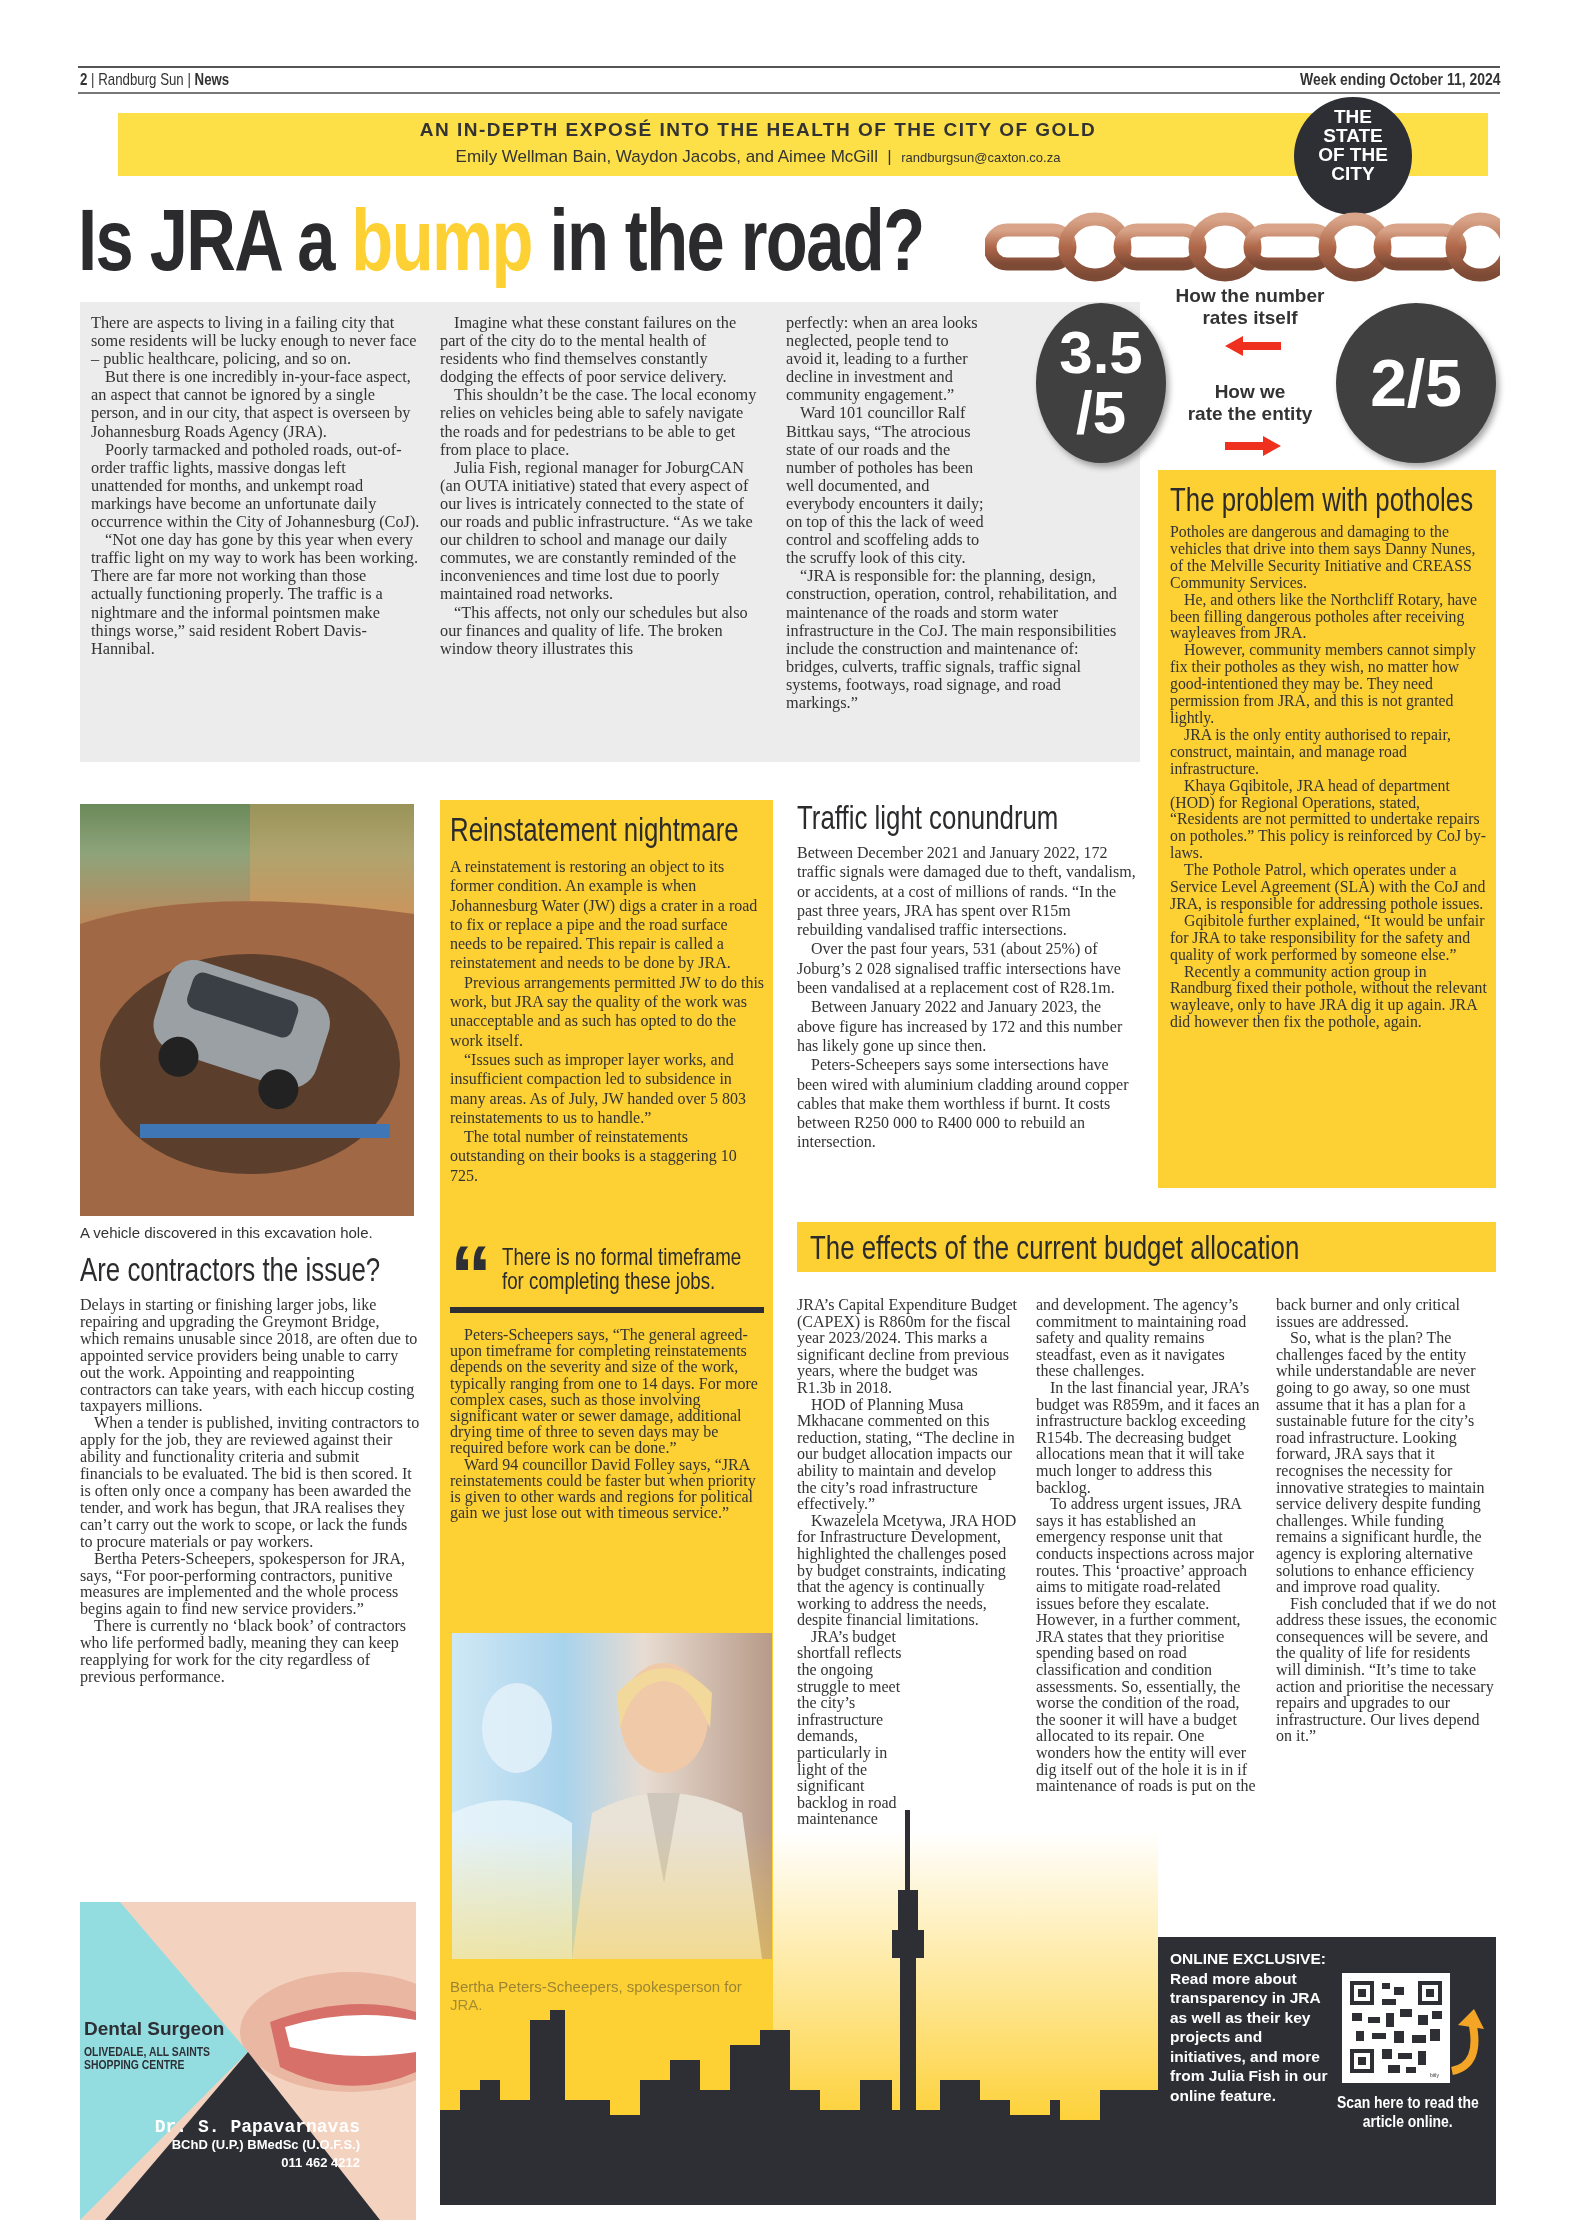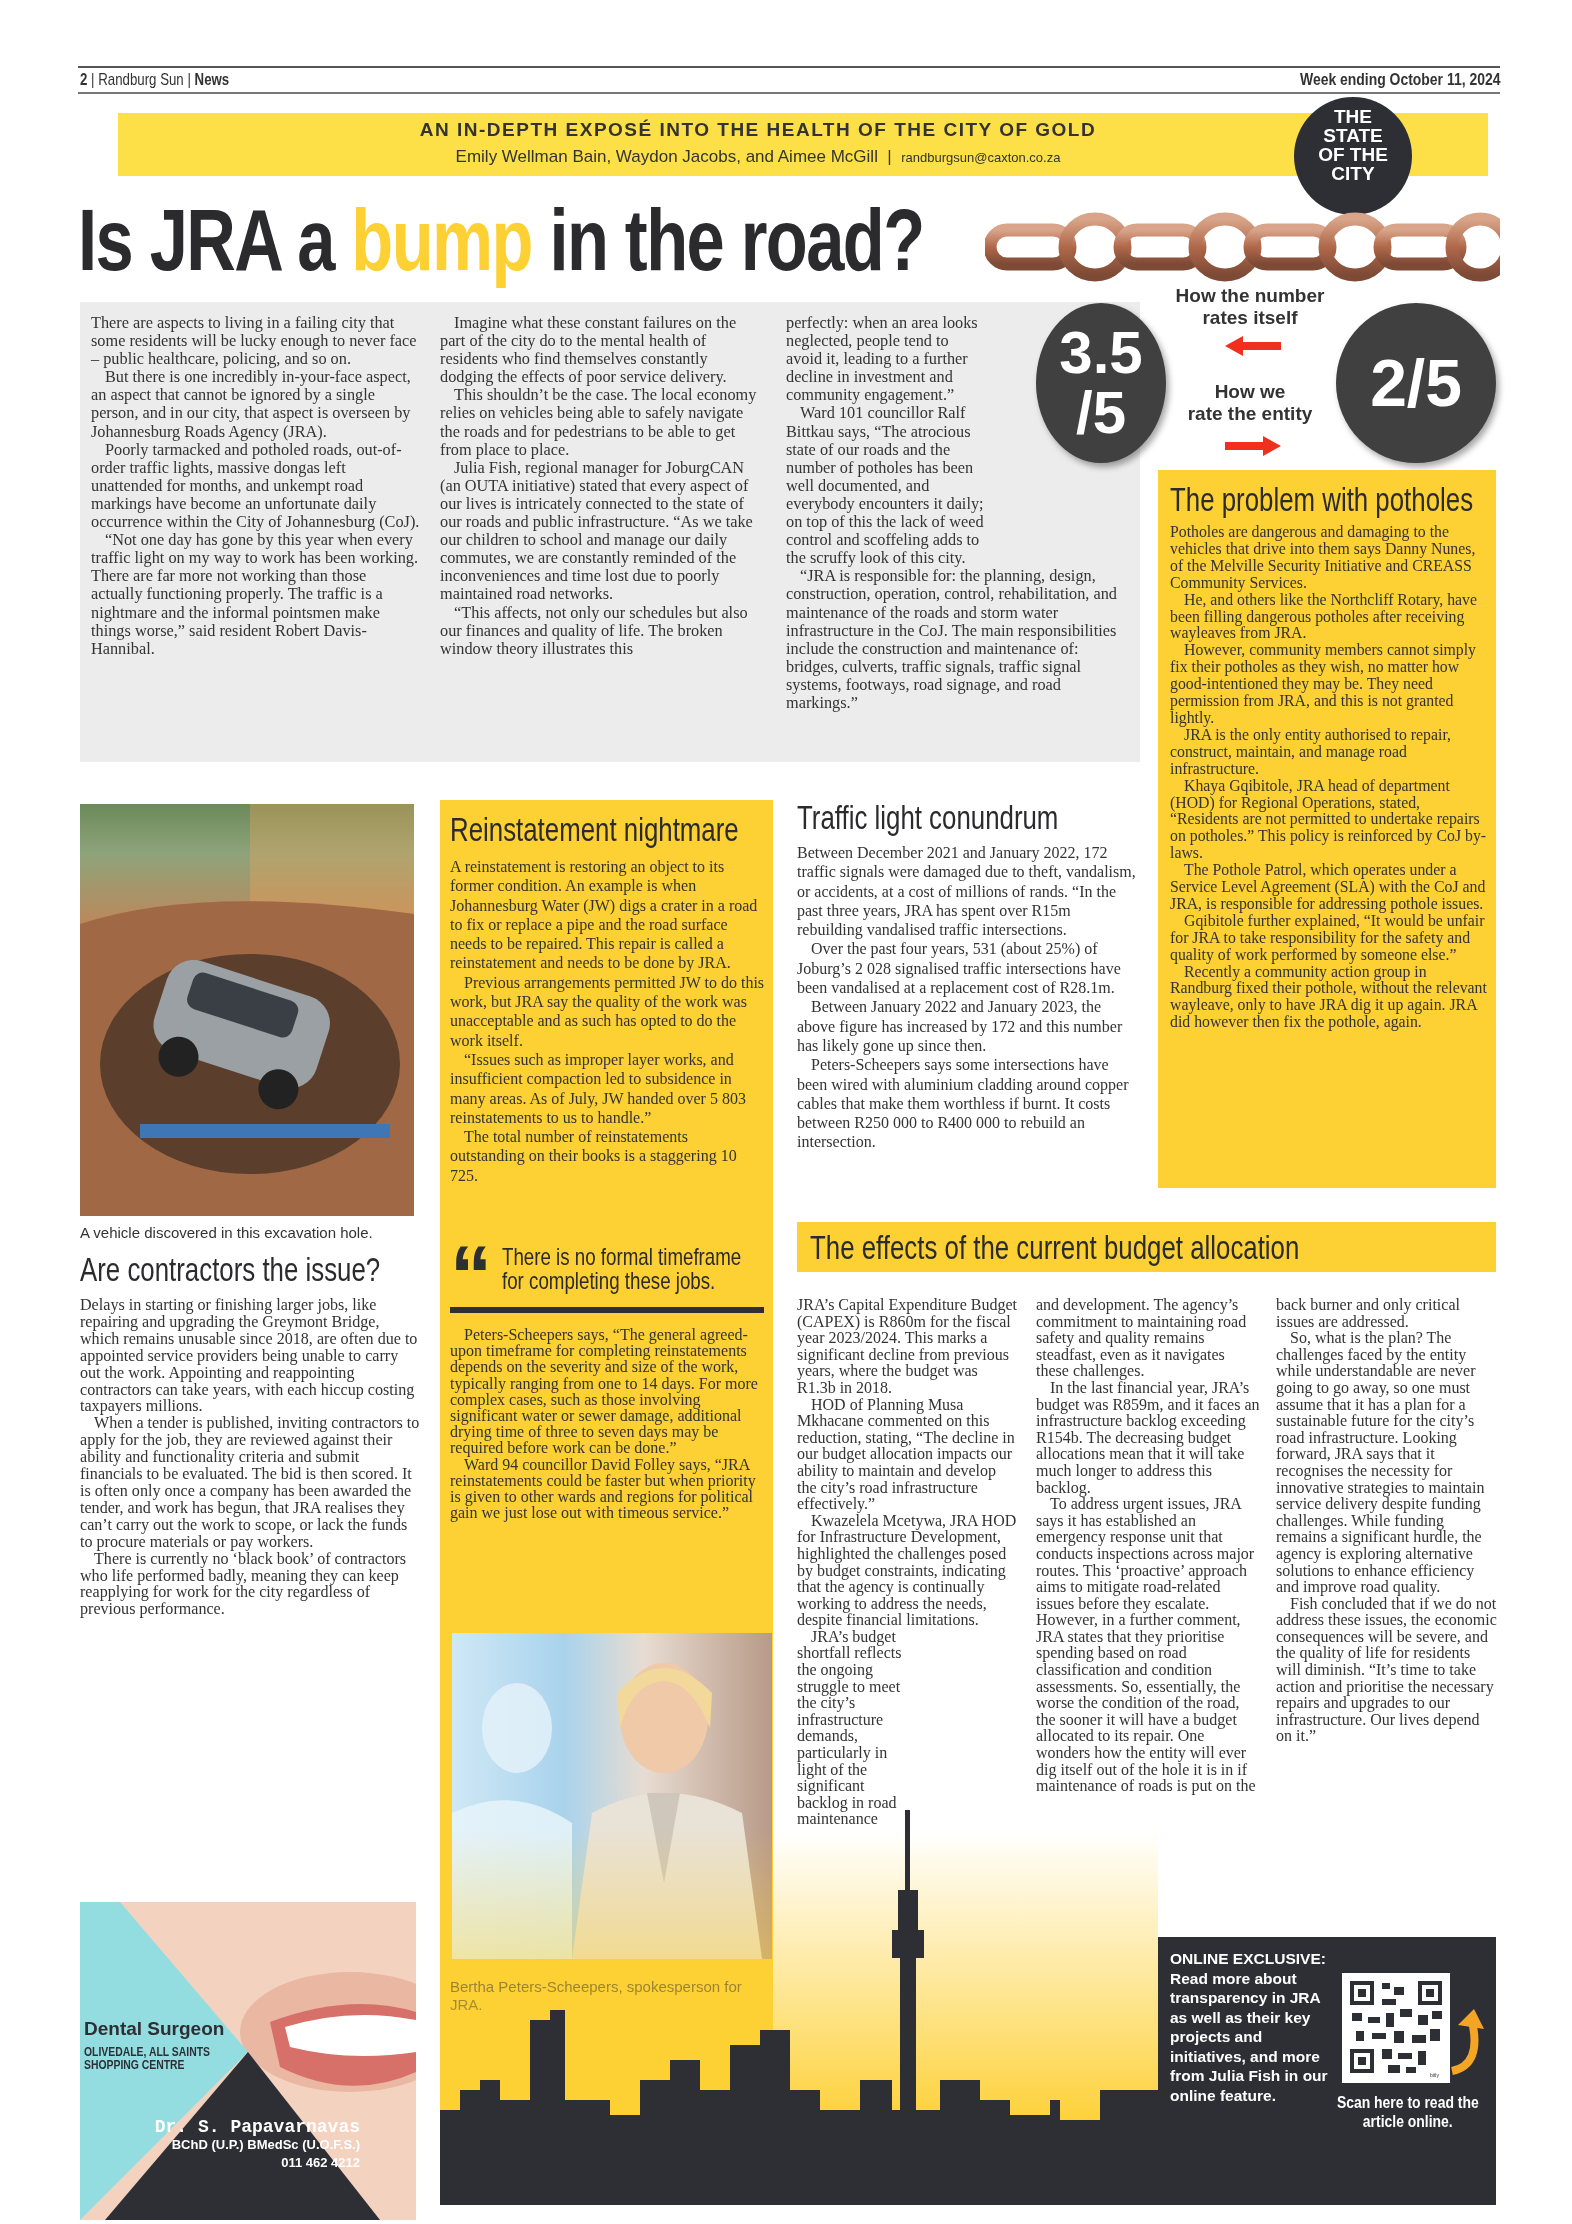--- a/index.html
+++ b/index.html
@@ -156,20 +156,21 @@
     </g>
     <rect x="60" y="320" width="250" height="14" fill="#3f76b5"></rect>
   </svg>
 </div>
 <div class="abs caption" style="left:80px;top:1224px;">A vehicle discovered in this excavation hole.</div>
 
 <div class="abs sectitle" style="left:80px;top:1250px;">Are contractors the issue?</div>
 <div class="abs serif" style="left:80px;top:1297px;width:340px;font-size:16.1px;line-height:16.9px;">
   <p>Delays in starting or finishing larger jobs, like repairing and upgrading the Greymont Bridge, which remains unusable since 2018, are often due to appointed service providers being unable to carry out the work. Appointing and reappointing contractors can take years, with each hiccup costing taxpayers millions.</p>
   <p class="ind">When a tender is published, inviting contractors to apply for the job, they are reviewed against their ability and functionality criteria and submit financials to be evaluated. The bid is then scored. It is often only once a company has been awarded the tender, and work has begun, that JRA realises they can’t carry out the work to scope, or lack the funds to procure materials or pay workers.</p>
+  <p class="ind">Bertha Peters-Scheepers, spokesperson for JRA, says, “For poor-performing contractors, punitive measures are implemented and the whole process begins again to find new service providers.”</p>
   <p class="ind">There is currently no ‘black book’ of contractors who life performed badly, meaning they can keep reapplying for work for the city regardless of previous performance.</p>
 </div>
 
 <div class="abs dental">
   <svg width="336" height="318" viewBox="0 0 336 318" style="position:absolute;left:0;top:0;">
     <rect width="336" height="318" fill="#f3d2c0"></rect>
     <ellipse cx="270" cy="130" rx="110" ry="60" fill="#e9b7a2"></ellipse>
     <path d="M190 120 Q270 90 336 110 L336 170 Q270 200 200 165Z" fill="#d8706a"></path>
     <path d="M205 125 Q270 105 336 118 L336 150 Q270 160 210 145Z" fill="#fff"></path>
     <polygon points="0,0 40,0 168,150 0,318" fill="#93dde0"></polygon>

